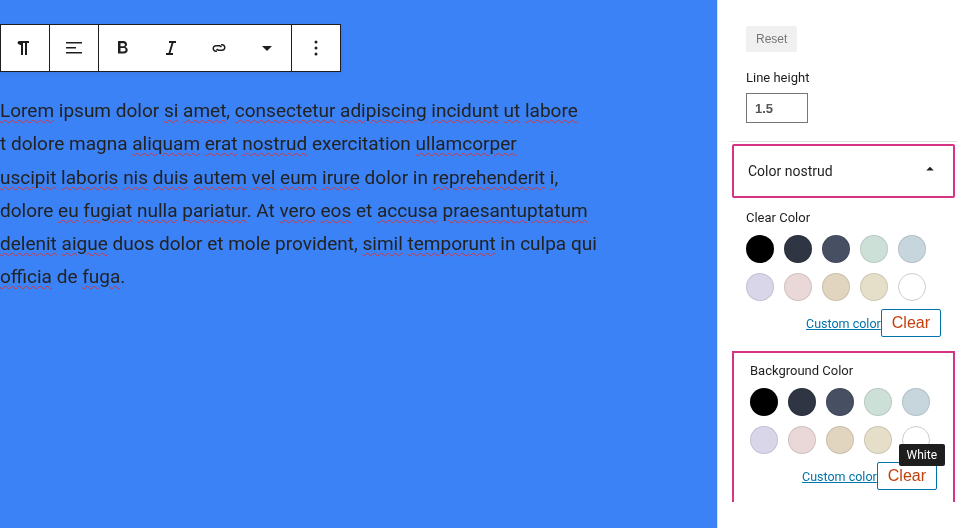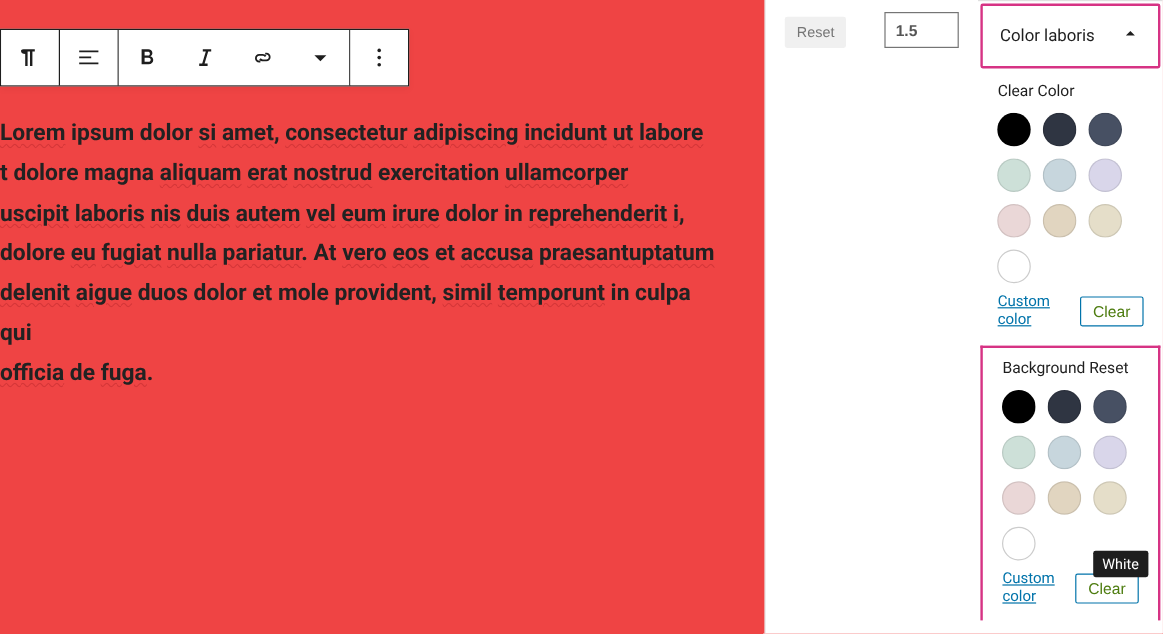--- a/index.html
+++ b/index.html
@@ -1,43 +1,43 @@
 <!DOCTYPE html>
 <html><head>
   <meta charset="utf-8">
   <style>
     * { box-sizing: border-box; margin: 0; padding: 0; }
     body { font-family: -apple-system, BlinkMacSystemFont, "Segoe UI", Roboto, sans-serif; width: 969px; height: 528px; display: flex; overflow: hidden; }
-    .editor { flex: 1; background: #ef4444; position: relative; padding-left: 0; font-weight: bold; }
+    .editor { flex: 1; background: #3b82f6; position: relative; padding-left: 0; }
     .toolbar { display: inline-flex; background: #fff; border: 1px solid #1e1e1e; margin-top: 24px; margin-left: 0; height: 48px; box-shadow: 0 2px 6px rgba(0,0,0,0.05); }
     .toolbar-btn { width: 48px; height: 46px; display: flex; align-items: center; justify-content: center; background: #fff; border: none; cursor: pointer; }
     .toolbar-sep { width: 1px; background: #1e1e1e; }
     .toolbar-btn svg { width: 24px; height: 24px; fill: #1e1e1e; }
     .content-text { font-size: 19px; line-height: 1.75; color: #222; margin-top: 22px; padding-right: 40px; }
     .spell { text-decoration: underline wavy #d63638; text-decoration-thickness: 1px; text-underline-offset: 2px; }
-    .sidebar { width: 332px; background: #fff; border-left: 1px solid #e0e0e0; display: flex; flex-direction: row; padding: 0; overflow: hidden; }
+    .sidebar { width: 252px; background: #fff; border-left: 1px solid #e0e0e0; display: flex; flex-direction: column; padding: 12px; overflow: hidden; }
     .sidebar-top { padding: 14px 16px 8px; }
     .reset-btn { background: #f0f0f0; border: none; color: #757575; font-size: 12px; padding: 6px 10px; cursor: pointer; border-radius: 2px; }
     .lh-section { padding: 10px 16px 18px; }
     .lh-label { font-size: 13px; color: #1e1e1e; margin-bottom: 8px; }
     .lh-input { width: 62px; height: 30px; border: 1px solid #757575; padding: 0 8px; font-size: 13px; color: #555; font-weight: bold; }
     .panel { border-top: 1px solid #e0e0e0; }
     .panel-hl { border: 2px solid #d63384; border-radius: 2px; margin: 2px; }
     .panel-header { display: flex; justify-content: space-between; align-items: center; padding: 14px 14px; cursor: pointer; }
     .panel-title { font-size: 14px; color: #1e1e1e; }
     .chev svg { width: 18px; height: 18px; fill: #1e1e1e; }
     .color-section { padding: 10px 16px 12px; }
     .color-section-hl { border: 2px solid #d63384; border-left: 2px solid #d63384; border-right: 2px solid #d63384; margin: 2px 2px 0 2px; border-bottom: none; }
     .color-label { font-size: 13px; color: #1e1e1e; margin-bottom: 10px; }
     .swatches { display: flex; flex-wrap: wrap; gap: 10px; margin-bottom: 8px; max-width: 230px; }
     .swatch { width: 28px; height: 28px; border-radius: 50%; cursor: pointer; border: 1px solid rgba(0,0,0,0.1); position: relative; }
     .swatch.white { border: 1px solid #ccc; }
     .color-actions { display: flex; justify-content: flex-end; align-items: center; gap: 0; margin-top: 4px; }
     .custom-link { color: #0073aa; text-decoration: underline; font-size: 12.5px; cursor: pointer; }
-    .clear-btn { border: 1px solid #0073aa; color: #4d7c0f; background: #fff; padding: 4px 10px; font-size: 13px; cursor: pointer; border-radius: 2px; }
+    .clear-btn { border: 1px solid #0073aa; color: #c2410c; background: #fff; padding: 4px 10px; font-size: 16px; cursor: pointer; border-radius: 2px; }
     .tooltip { position: absolute; background: #1e1e1e; color: #fff; font-size: 12px; padding: 4px 8px; border-radius: 2px; white-space: nowrap; z-index: 10; text-align: center; }
   </style>
 </head>
 <body>
 
 <div class="editor">
   <div class="toolbar">
     <button class="toolbar-btn">
       <svg viewBox="0 0 24 24">
           <path d="M10 5h6v2h-2v12h-2V7h-2v12H8V9c-2 0-3.5-1-3.5-2.5S6 5 8 5h2z"></path>
@@ -80,26 +80,27 @@
     </button>
   </div>
   <p class="content-text" id="content-text"><span class="spell">Lorem</span><span> ipsum dolor </span><span class="spell">si</span><span> </span><span class="spell">amet</span><span>, </span><span class="spell">consectetur</span><span> </span><span class="spell">adipiscing</span><span> </span><span class="spell">incidunt</span><span> </span><span class="spell">ut</span><span> </span><span class="spell">labore</span><br><span>t dolore magna </span><span class="spell">aliquam</span><span> </span><span class="spell">erat</span><span> </span><span class="spell">nostrud</span><span> exercitation </span><span class="spell">ullamcorper</span><br><span class="spell">uscipit</span><span> </span><span class="spell">laboris</span><span> </span><span class="spell">nis</span><span> </span><span class="spell">duis</span><span> </span><span class="spell">autem</span><span> </span><span class="spell">vel</span><span> </span><span class="spell">eum</span><span> </span><span class="spell">irure</span><span> dolor in </span><span class="spell">reprehenderit</span><span> </span><span class="spell">i</span><span>,</span><br><span>dolore </span><span class="spell">eu</span><span> </span><span class="spell">fugiat</span><span> </span><span class="spell">nulla</span><span> </span><span class="spell">pariatur</span><span>. At </span><span class="spell">vero</span><span> </span><span class="spell">eos</span><span> et </span><span class="spell">accusa</span><span> </span><span class="spell">praesant</span><span class="spell">uptatum</span><br><span> </span><span class="spell">delenit</span><span> </span><span class="spell">aigue</span><span> duos dolor et mole provident, </span><span class="spell">simil</span><span> </span><span class="spell">tempor</span><span class="spell">unt</span><span> in culpa qui </span><br><span class="spell">officia</span><span> de </span><span class="spell">fuga</span><span>.</span></p>
 </div>
 
 <div class="sidebar">
   <div class="sidebar-top">
     <button class="reset-btn">Reset</button>
   </div>
   <div class="lh-section">
+    <div class="lh-label">Line height</div>
     <input class="lh-input" value="1.5" style="">
   </div>
   <div class="panel">
     <div class="panel-hl">
       <div class="panel-header">
-        <span class="panel-title">Color laboris</span>
+        <span class="panel-title">Color nostrud</span>
         <span class="chev"><svg viewBox="0 0 24 24">
               <path d="M7 14l5-5 5 5z"></path>
             </svg></span>
       </div>
     </div>
     <div class="color-section">
       <div class="color-label">Clear Color</div>
       <div class="swatches" id="text-swatches">
           <div class="swatch" style="background: rgb(0, 0, 0);"></div>
           <div class="swatch" style="background: rgb(47, 53, 66);"></div>
@@ -111,21 +112,21 @@
           <div class="swatch" style="background: rgb(225, 213, 192);"></div>
           <div class="swatch" style="background: rgb(229, 222, 201);"></div>
           <div class="swatch white" style="background: rgb(255, 255, 255);"></div>
         </div>
       <div class="color-actions">
         <a class="custom-link">Custom color</a>
         <button class="clear-btn">Clear</button>
       </div>
     </div>
     <div class="color-section color-section-hl" style="position:relative;">
-      <div class="color-label">Background Reset</div>
+      <div class="color-label">Background Color</div>
       <div class="swatches" id="bg-swatches">
           <div class="swatch" style="background: rgb(0, 0, 0);"></div>
           <div class="swatch" style="background: rgb(47, 53, 66);"></div>
           <div class="swatch" style="background: rgb(71, 80, 99);"></div>
           <div class="swatch" style="background: rgb(205, 224, 216);"></div>
           <div class="swatch" style="background: rgb(199, 214, 221);"></div>
           <div class="swatch" style="background: rgb(217, 214, 234);"></div>
           <div class="swatch" style="background: rgb(234, 215, 215);"></div>
           <div class="swatch" style="background: rgb(225, 213, 192);"></div>
           <div class="swatch" style="background: rgb(229, 222, 201);"></div>

